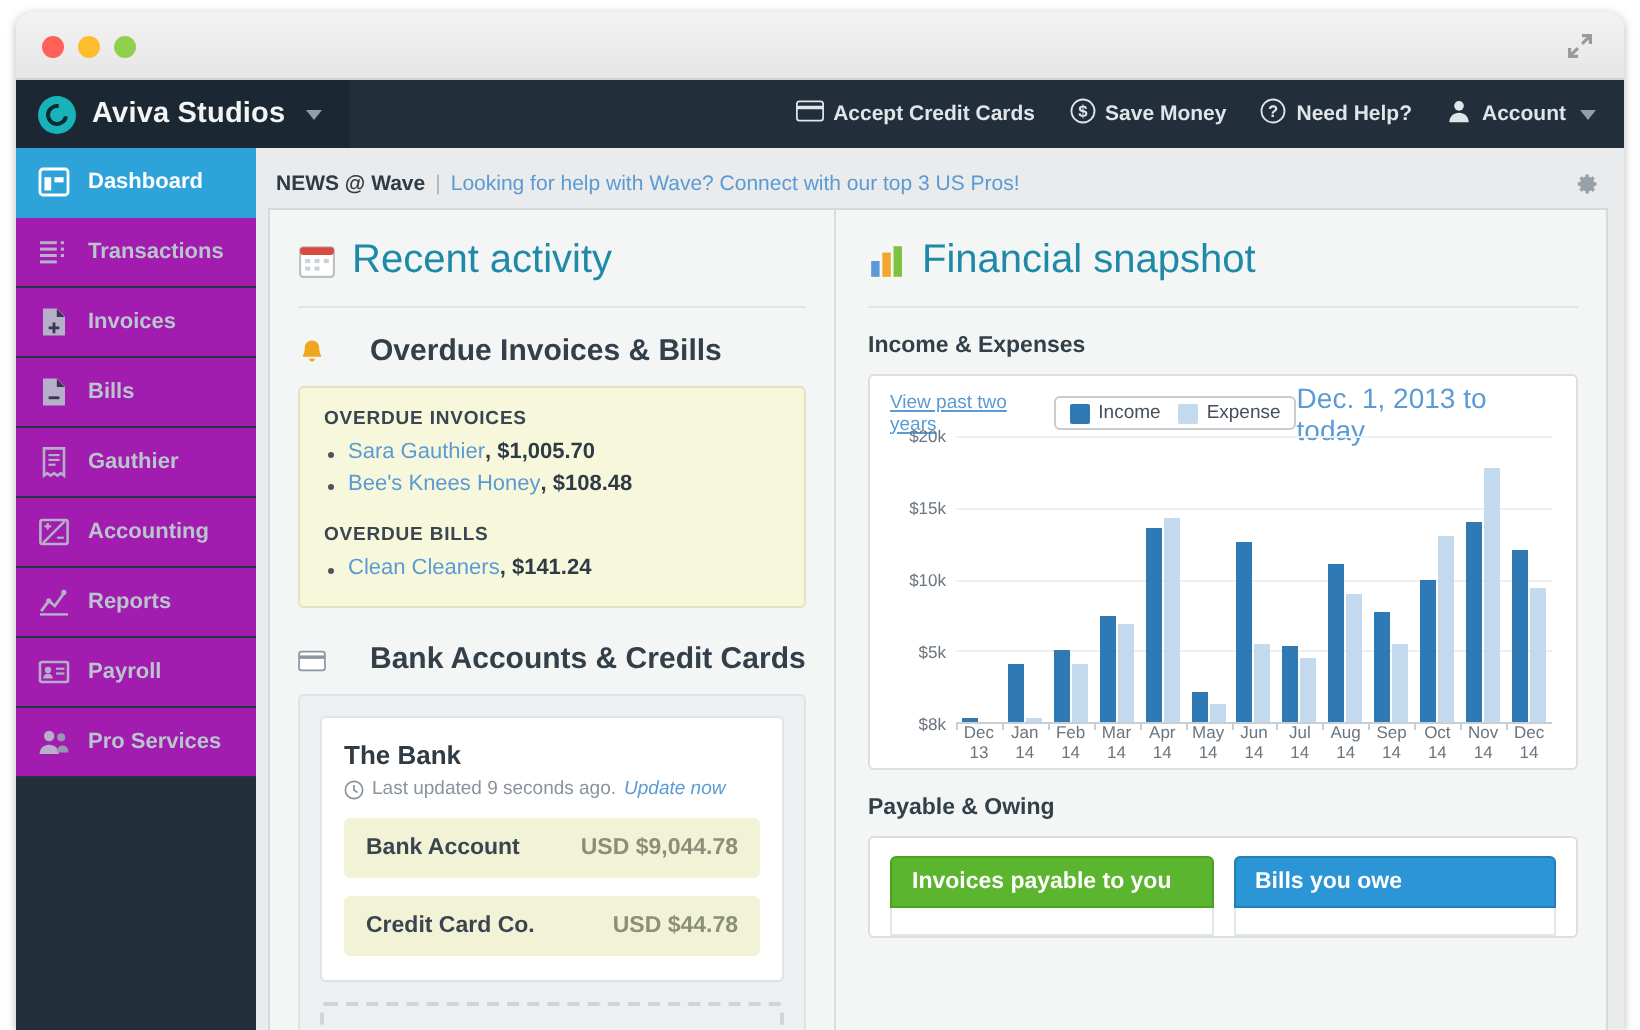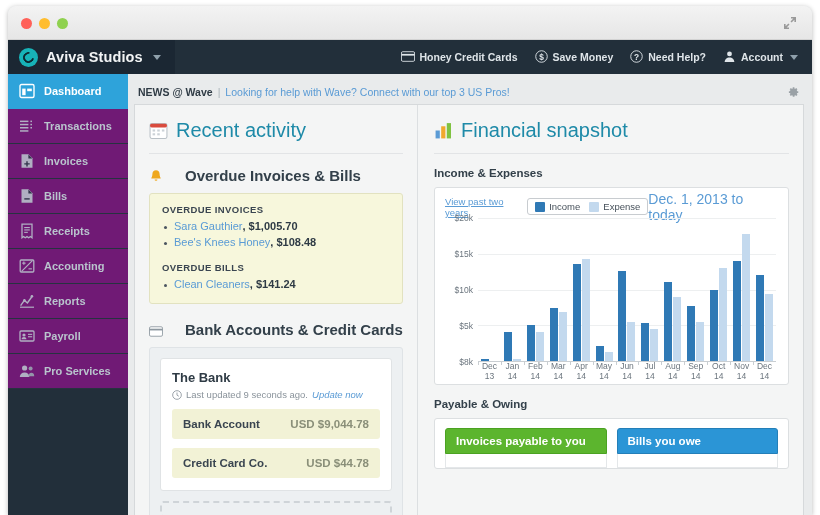--- a/index.html
+++ b/index.html
@@ -85,21 +85,21 @@
     white-space: nowrap;
   }
   .topnav-item svg { flex: none; }
 
   
   .body-row { display: flex; height: calc(509px - 34px - 34px); }
 
   
   .sidebar {
     width: 120px;
-    background: #701a75;
+    background: #a21caf;
     flex: none;
   }
   .nav-item {
     display: flex; align-items: center; gap: 9px;
     height: 35px;
     padding-left: 11px;
     color: #b9c4cd;
     font-size: 11px; font-weight: bold;
     border-bottom: 1px solid #263340;
     white-space: nowrap;
@@ -346,21 +346,21 @@
     </div>
     <div class="topnav">
 
       <div class="topnav-item">
         <span>
           <svg viewBox="0 0 16 12" width="14" height="11">
               <rect x="0.5" y="0.5" width="15" height="11" rx="1.5" fill="none" stroke="#dfe5e9"></rect>
               <rect x="0.5" y="3" width="15" height="2" fill="#dfe5e9"></rect>
             </svg>
         </span>
-        <span>Honey Credit Cards</span>
+        <span>Accept Credit Cards</span>
       </div>
 
       <div class="topnav-item">
         <span>
           <svg viewBox="0 0 14 14" width="13" height="13">
               <circle cx="7" cy="7" r="6.2" fill="none" stroke="#dfe5e9"></circle>
               <text x="7" y="10.4" font-size="9" fill="#dfe5e9" text-anchor="middle" font-family="Liberation Sans">$</text>
             </svg>
         </span>
         <span>Save Money</span>
@@ -448,21 +448,21 @@
         <span class="nav-icon">
           <svg viewBox="0 0 16 16" width="16" height="16">
               <path d="M3 1.2h10v13.6l-1.6-1.2-1.7 1.2-1.7-1.2-1.7 1.2-1.7-1.2L3 14.8z" fill="none" stroke="#b9c4cd" stroke-width="1.3"></path>
               <g fill="#b9c4cd">
                 <rect x="5.2" y="4" width="5.6" height="1.1"></rect>
                 <rect x="5.2" y="6.4" width="5.6" height="1.1"></rect>
                 <rect x="5.2" y="8.8" width="3.6" height="1.1"></rect>
               </g>
             </svg>
         </span>
-        <span>Receipts</span>
+        <span>Gauthier</span>
       </div>
 
       <div class="nav-item">
         <span class="nav-icon">
           <svg viewBox="0 0 16 16" width="16" height="16">
               <rect x="1.2" y="2" width="13.6" height="12" rx="1" fill="none" stroke="#b9c4cd" stroke-width="1.3"></rect>
               <path d="M2.6 13.4 13.4 2.6" stroke="#b9c4cd" stroke-width="1.2"></path>
               <g fill="#b9c4cd">
                 <rect x="3.2" y="4.6" width="3.4" height="1.1"></rect>
                 <rect x="4.3" y="3.5" width="1.1" height="3.3"></rect>

